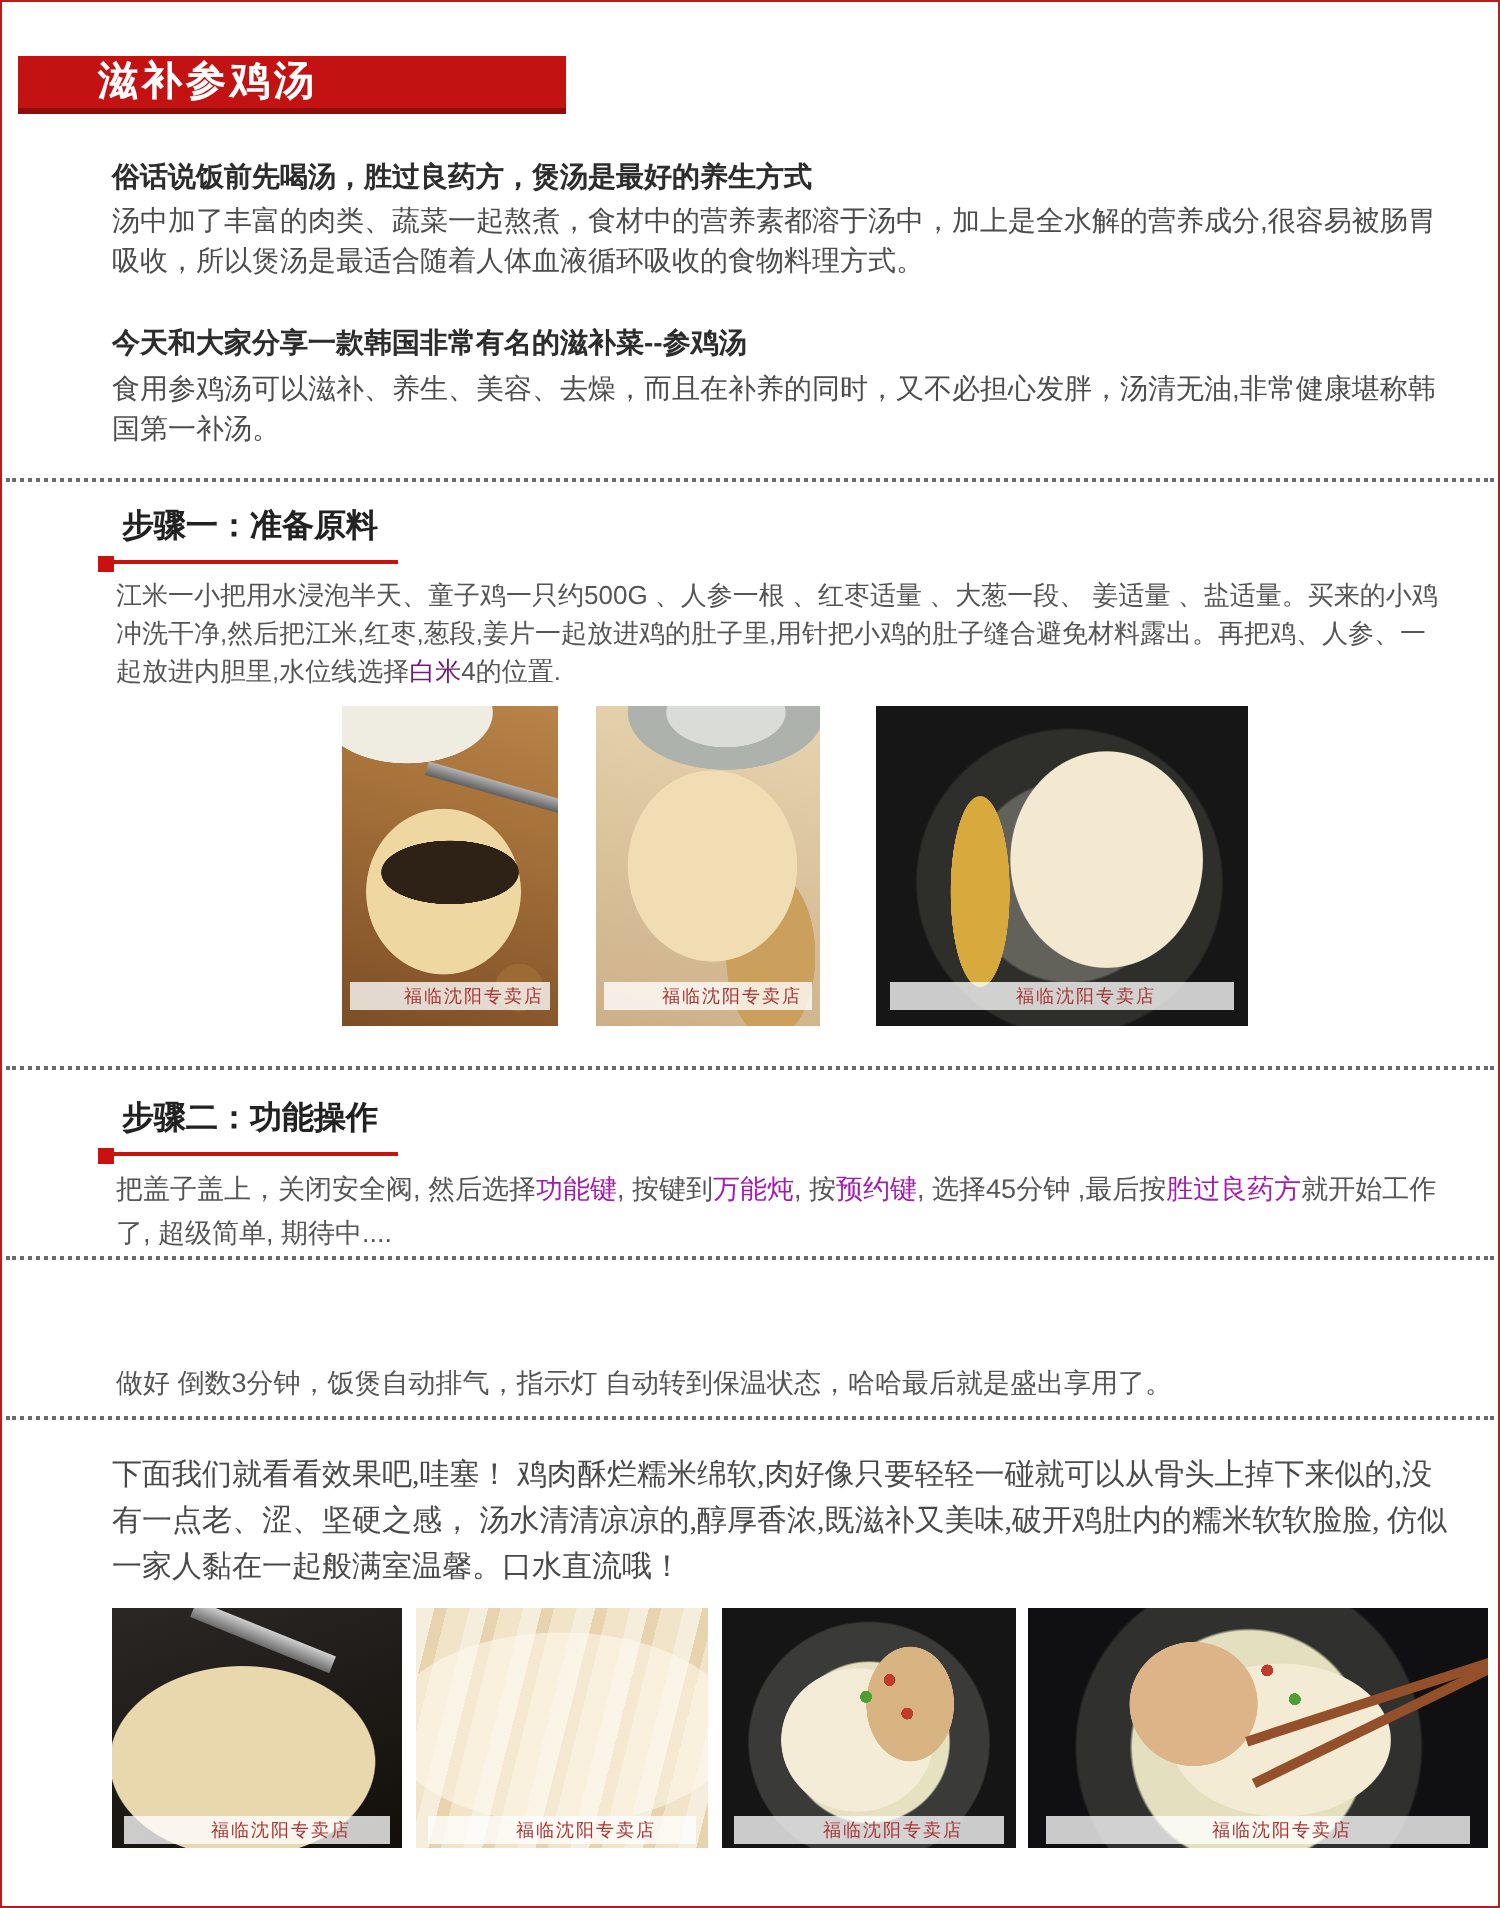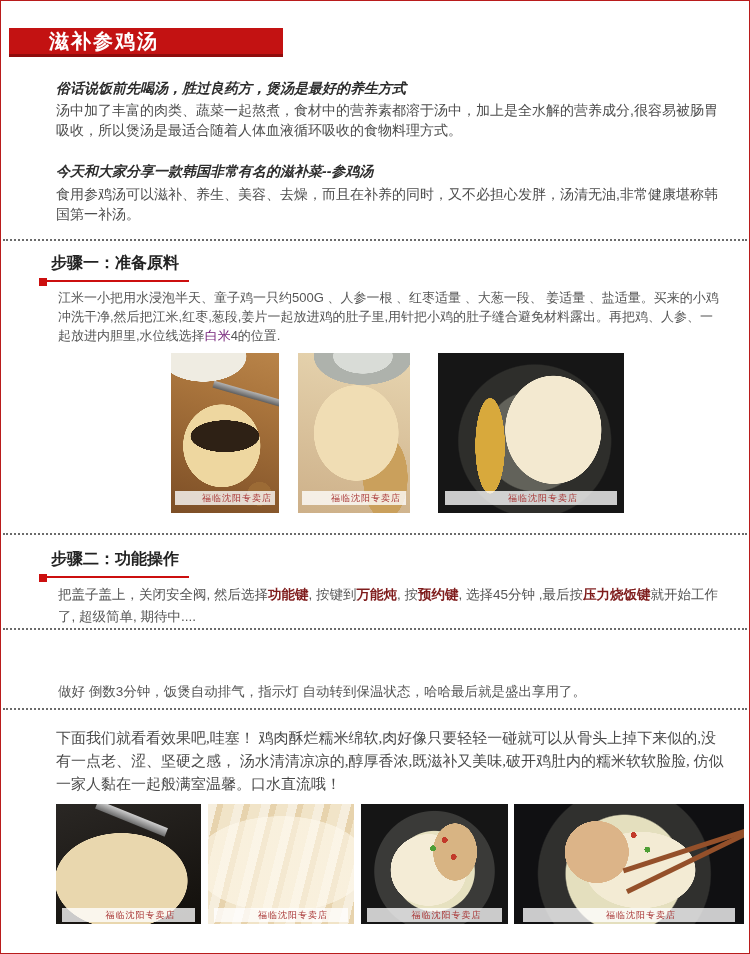--- a/index.html
+++ b/index.html
@@ -12,29 +12,29 @@
   .banner{
     position:absolute;left:8px;top:27px;width:274px;height:26px;
     background:#c31212;border-bottom:3px solid #8f0c0c;
   }
   .banner-text{
     display:block;padding-left:40px;line-height:26px;
     color:#ffffff;font-size:20px;font-weight:bold;letter-spacing:2px;
   }
   
   .para{position:absolute;left:55px;width:672px;color:#4d4d4d;}
-  .p-bold{font-size:14px;font-weight:bold;color:#2d2d2d;font-style:italic;}
+  .p-bold{font-size:14px;font-weight:bold;color:#2d2d2d;}
   .p-body{font-size:14px;line-height:20px;}
   .step-body{position:absolute;left:57px;width:668px;font-size:13px;line-height:19px;color:#555;}
   .result-text{font-size:15px;line-height:23px;color:#4a4a4a;font-family:Liberation Serif, serif;}
-  .seg-b{font-weight:bold;color:#7f1d1d;}
+  .seg-b{font-weight:normal;color:#a21caf;}
   .seg-light{color:#701a75;}
   
   .step-head{
-    position:absolute;left:38px;display:inline-block;
+    position:absolute;left:48px;display:inline-block;
     font-size:16px;font-weight:bold;color:#222;
     padding:0 10px 6px 12px;border-bottom:2px solid #cc0f0f;
   }
   .step-head::before{
     content:'';position:absolute;left:0;bottom:-6px;width:8px;height:8px;background:#cc0f0f;
   }
   
   .divider{position:absolute;left:2px;right:2px;height:0;border-top:2px dotted #6b6b6b;}
   
   .photo{position:absolute;overflow:hidden;background-color:#888;}
@@ -123,21 +123,21 @@
   <div class="photo ph-s1b" style="left:297px;top:352px;width:112px;height:160px">
     <span class="wm">福临沈阳专卖店</span>
   </div>
   <div class="photo ph-s1c" style="left:437px;top:352px;width:186px;height:160px">
     <span class="wm">福临沈阳专卖店</span>
   </div>
 
   <div class="divider" style="top:532px"></div>
 
   <div class="step-head" style="top:548px">步骤二：功能操作</div>
-  <div class="step-body" style="top:583px;font-size:13.5px;line-height:22px"><span>把盖子盖上，关闭安全阀, 然后选择</span><span class="seg-b">功能键</span><span>, 按键到</span><span class="seg-b">万能炖</span><span>, 按</span><span class="seg-b">预约键</span><span>, 选择45分钟 ,最后按</span><span class="seg-b">压力烧饭键</span><span>就开始工作了, 超级简单, 期待中....</span></div>
+  <div class="step-body" style="top:583px;font-size:13.5px;line-height:22px"><span>把盖子盖上，关闭安全阀, 然后选择</span><span class="seg-b">功能键</span><span>, 按键到</span><span class="seg-b">万能炖</span><span>, 按</span><span class="seg-b">预约键</span><span>, 选择45分钟 ,最后按</span><span class="seg-b">胜过良药方</span><span>就开始工作了, 超级简单, 期待中....</span></div>
 
   <div class="divider" style="top:627px"></div>
 
   <div class="step-body" style="top:681px;font-size:13.5px"><span>做好 倒数3分钟，饭煲自动排气，指示灯 自动转到保温状态，哈哈最后就是盛出享用了。</span></div>
 
   <div class="divider" style="top:707px"></div>
 
   <div class="para result-text" style="top:726px">下面我们就看看效果吧,哇塞！ 鸡肉酥烂糯米绵软,肉好像只要轻轻一碰就可以从骨头上掉下来似的,没有一点老、涩、坚硬之感， 汤水清清凉凉的,醇厚香浓,既滋补又美味,破开鸡肚内的糯米软软脸脸, 仿似一家人黏在一起般满室温馨。口水直流哦！</div>
 
   <div class="photo ph-b1" style="left:55px;top:803px;width:145px;height:120px">

